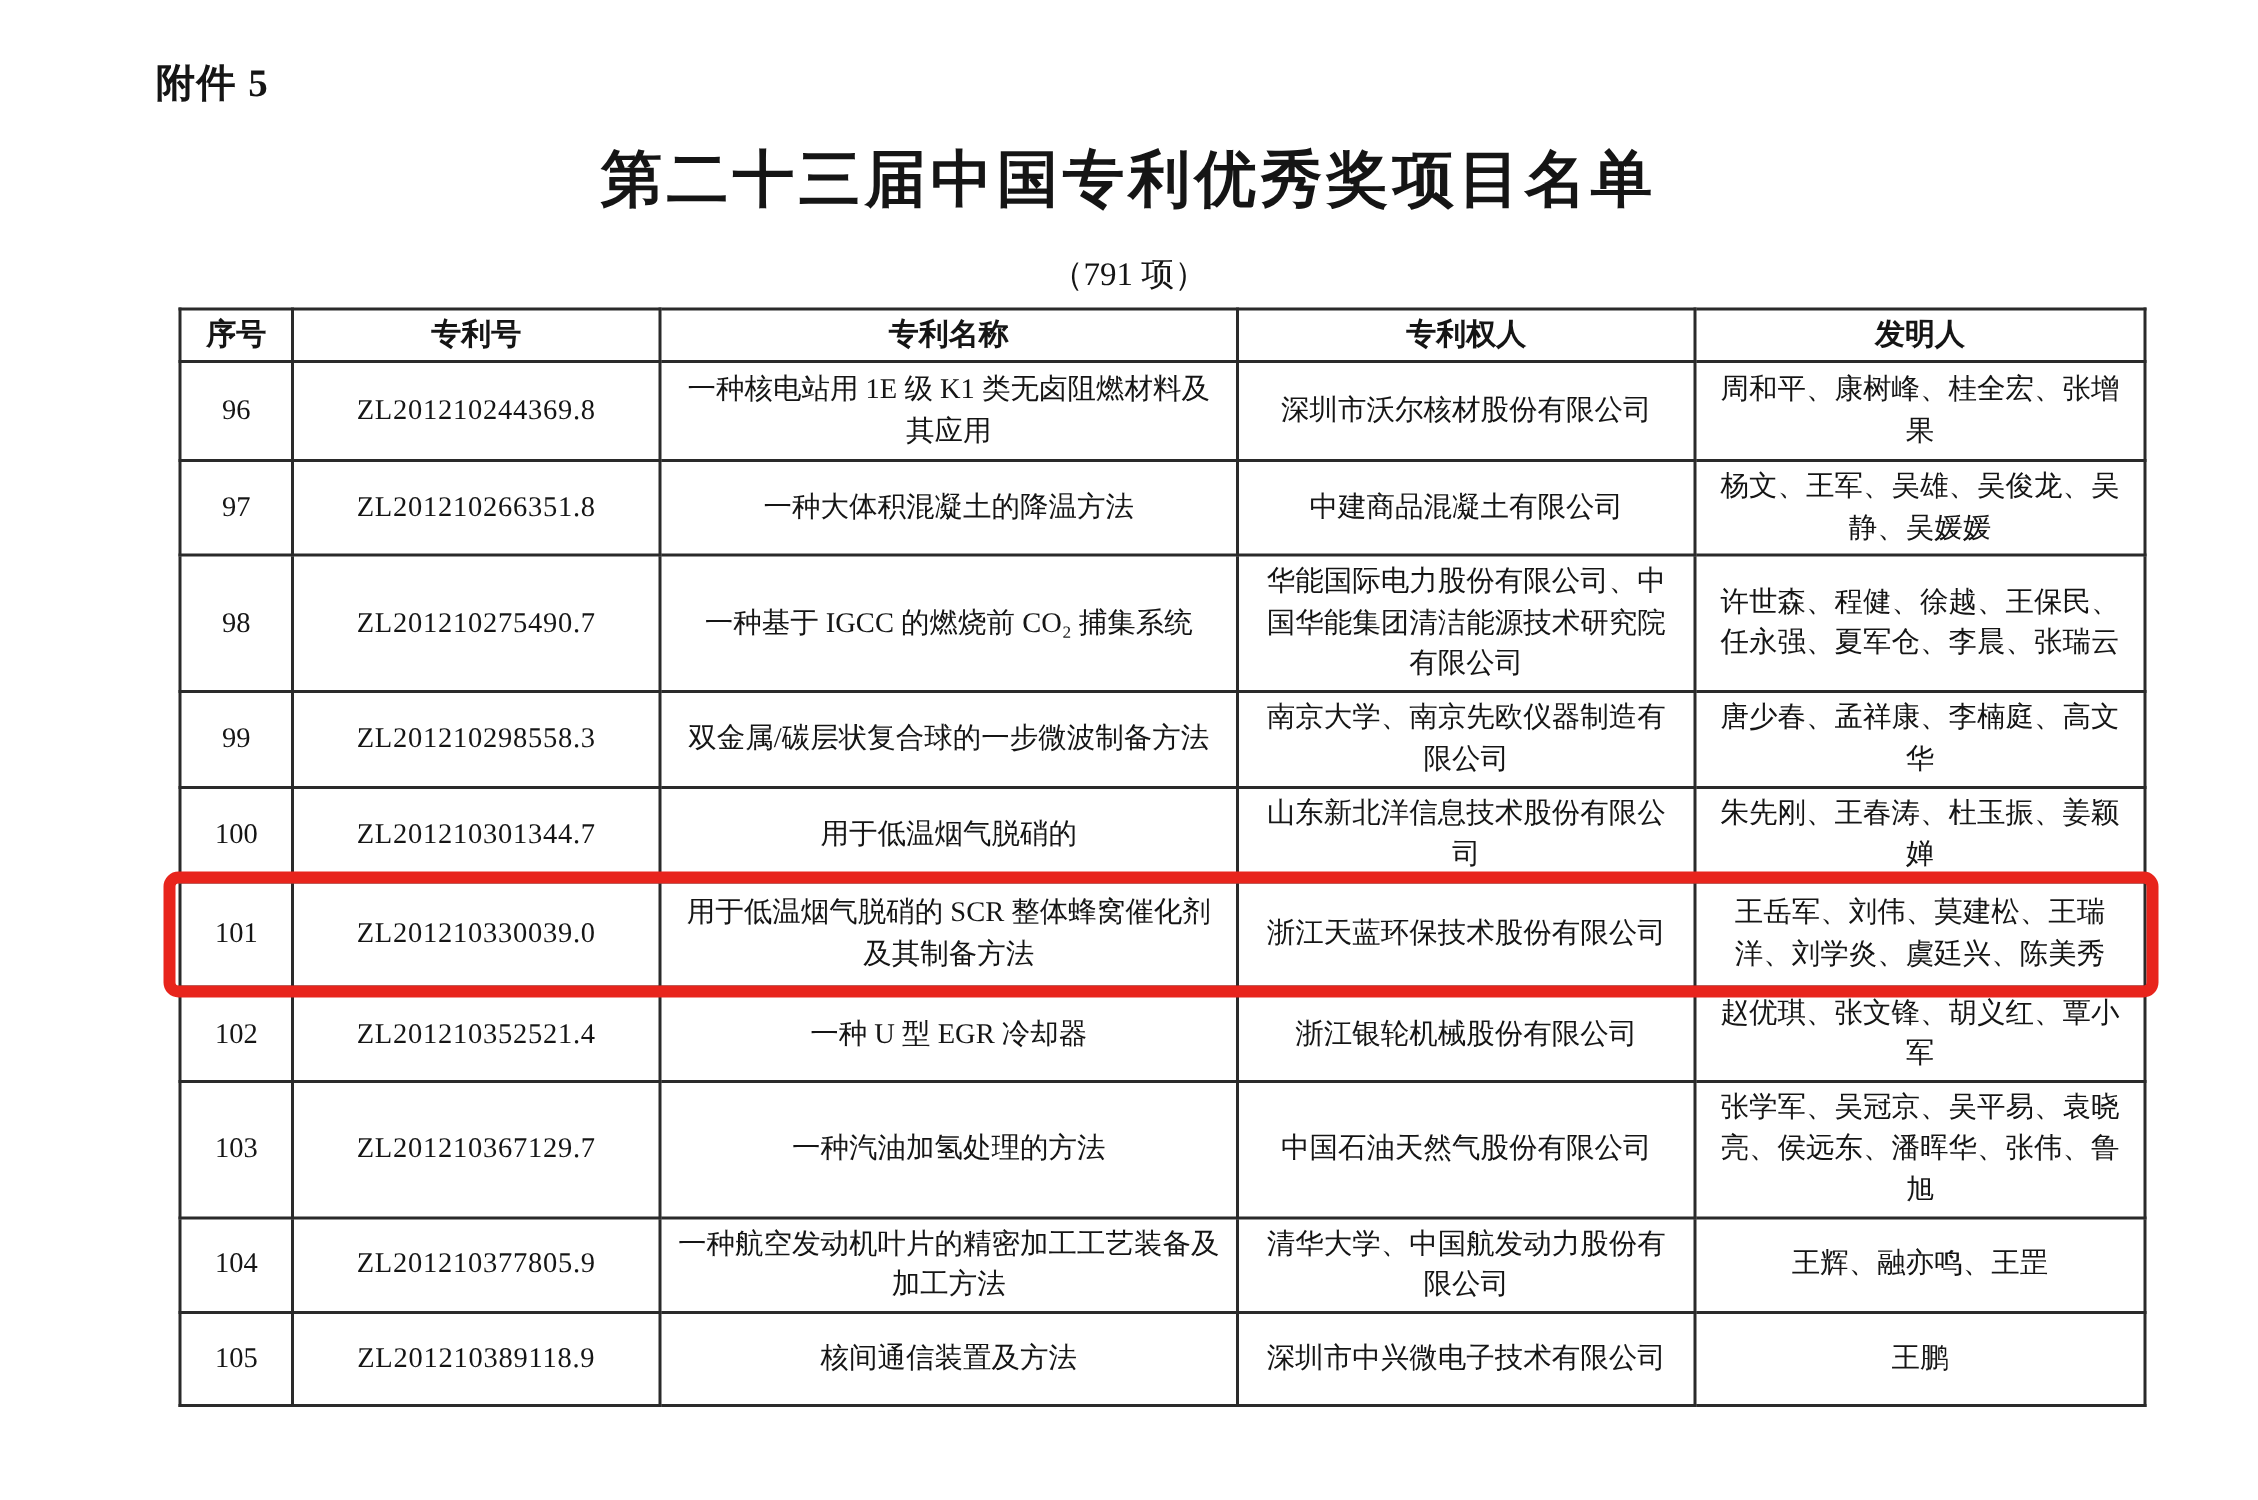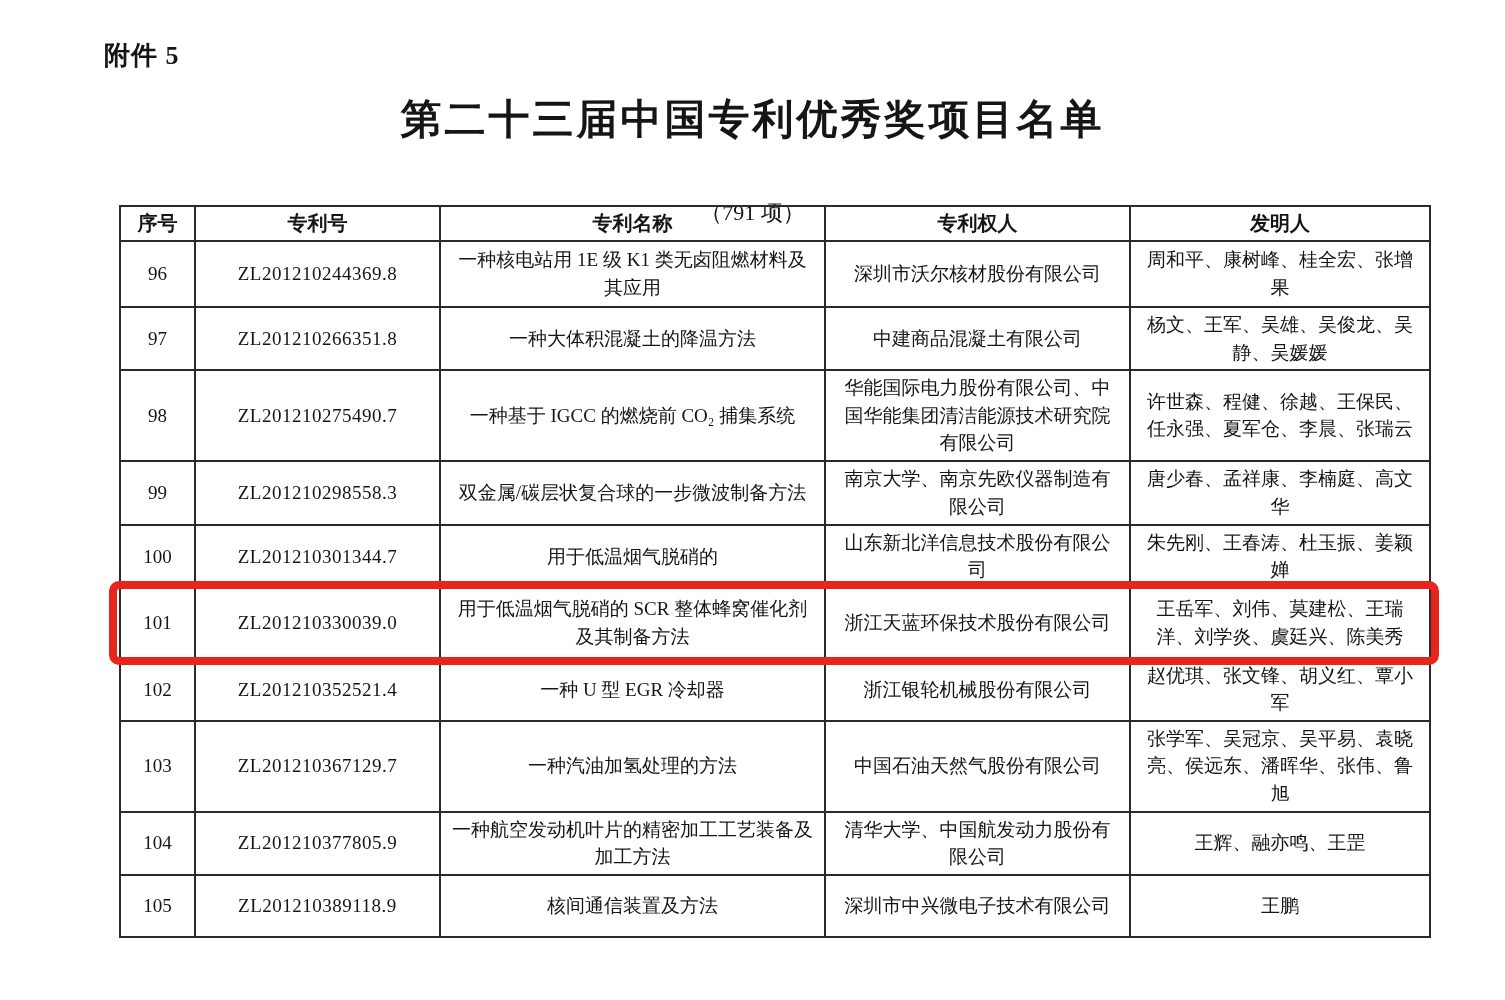--- a/index.html
+++ b/index.html
@@ -38,21 +38,20 @@
     letter-spacing: 3px;
     font-family: Liberation Mono, monospace;
   }
   .doc-subtitle {
     position: absolute;
     top: 168px;
     left: 0;
     width: 100%;
     text-align: center;
     font-size: 22px;
-    margin-top: 30px;
   }
   .table-wrap {
     position: absolute;
     top: 205px;
     left: 99px;
     width: 1310px;
     margin-left: 20px;
   }
   table.patent-table {
     width: 1310px;

